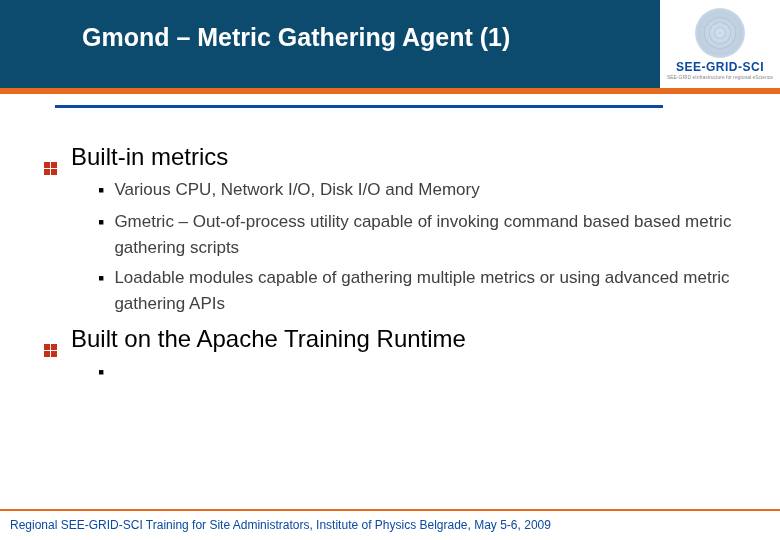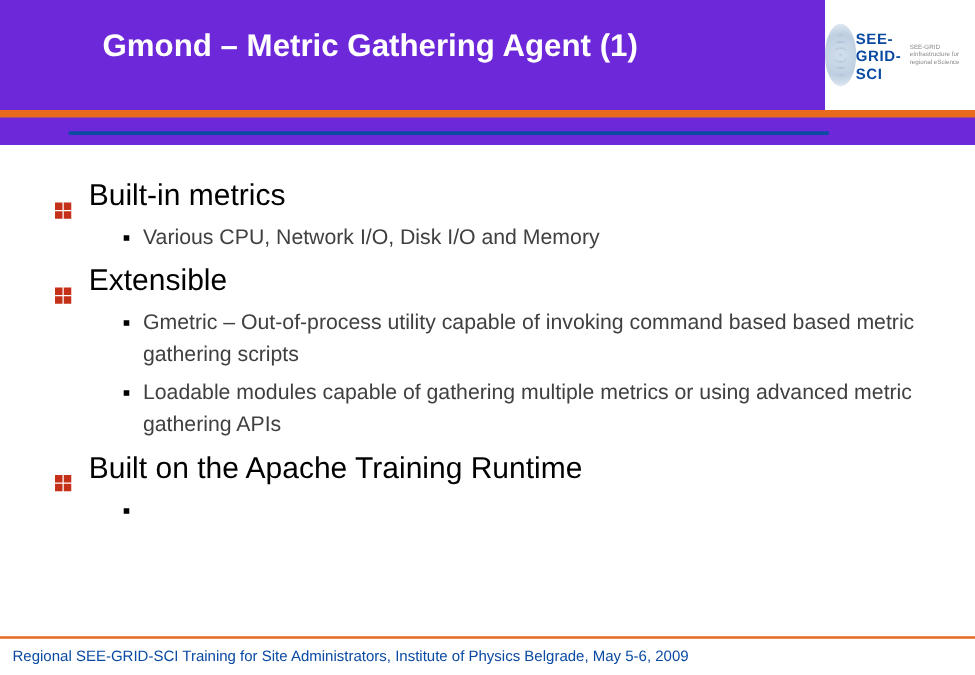--- a/index.html
+++ b/index.html
@@ -6,41 +6,41 @@
   body {
     width: 780px;
     height: 540px;
     background: #ffffff;
     font-family: Verdana, Geneva, sans-serif;
     position: relative;
     overflow: hidden;
   }
   .header {
     width: 100%;
-    height: 116px;
-    background: #6d28d9;
+    height: 88px;
+    background: #0c4a6e;
     position: relative;
   }
   .header-title {
     color: #ffffff;
     font-size: 25px;
     font-weight: bold;
     position: absolute;
     top: 23px;
     left: 82px;
   }
   .logo-box {
     position: absolute;
     right: 0;
     top: 0;
     width: 120px;
     height: 88px;
     background: #ffffff;
     display: flex;
-    flex-direction: row;
+    flex-direction: column;
     align-items: center;
     justify-content: center;
   }
   .logo-circle {
     width: 50px;
     height: 50px;
     border-radius: 50%;
     background: radial-gradient(circle, #b0c8e0 0%, #8aa8c8 60%, #d8e4f0 100%);
     opacity: 0.55;
     position: relative;
@@ -177,24 +177,20 @@
     <span class="bullet-l1"></span>
     <span class="text-l1">Built-in metrics</span>
   </div>
   <div class="sub-list">
     <div class="item-l2">
       <span class="bullet-l2">▪</span>
       <span class="text-l2">Various CPU, Network I/O, Disk I/O and Memory</span>
     </div>
   </div>
 
-  <div class="item-l1">
-    <span class="bullet-l1"></span>
-    <span class="text-l1">Extensible</span>
-  </div>
   <div class="sub-list">
     <div class="item-l2">
       <span class="bullet-l2">▪</span>
       <span class="text-l2">Gmetric – Out-of-process utility capable of invoking command based based metric gathering scripts</span>
     </div>
     <div class="item-l2">
       <span class="bullet-l2">▪</span>
       <span class="text-l2">Loadable modules capable of gathering multiple metrics or using advanced metric gathering APIs</span>
     </div>
   </div>

